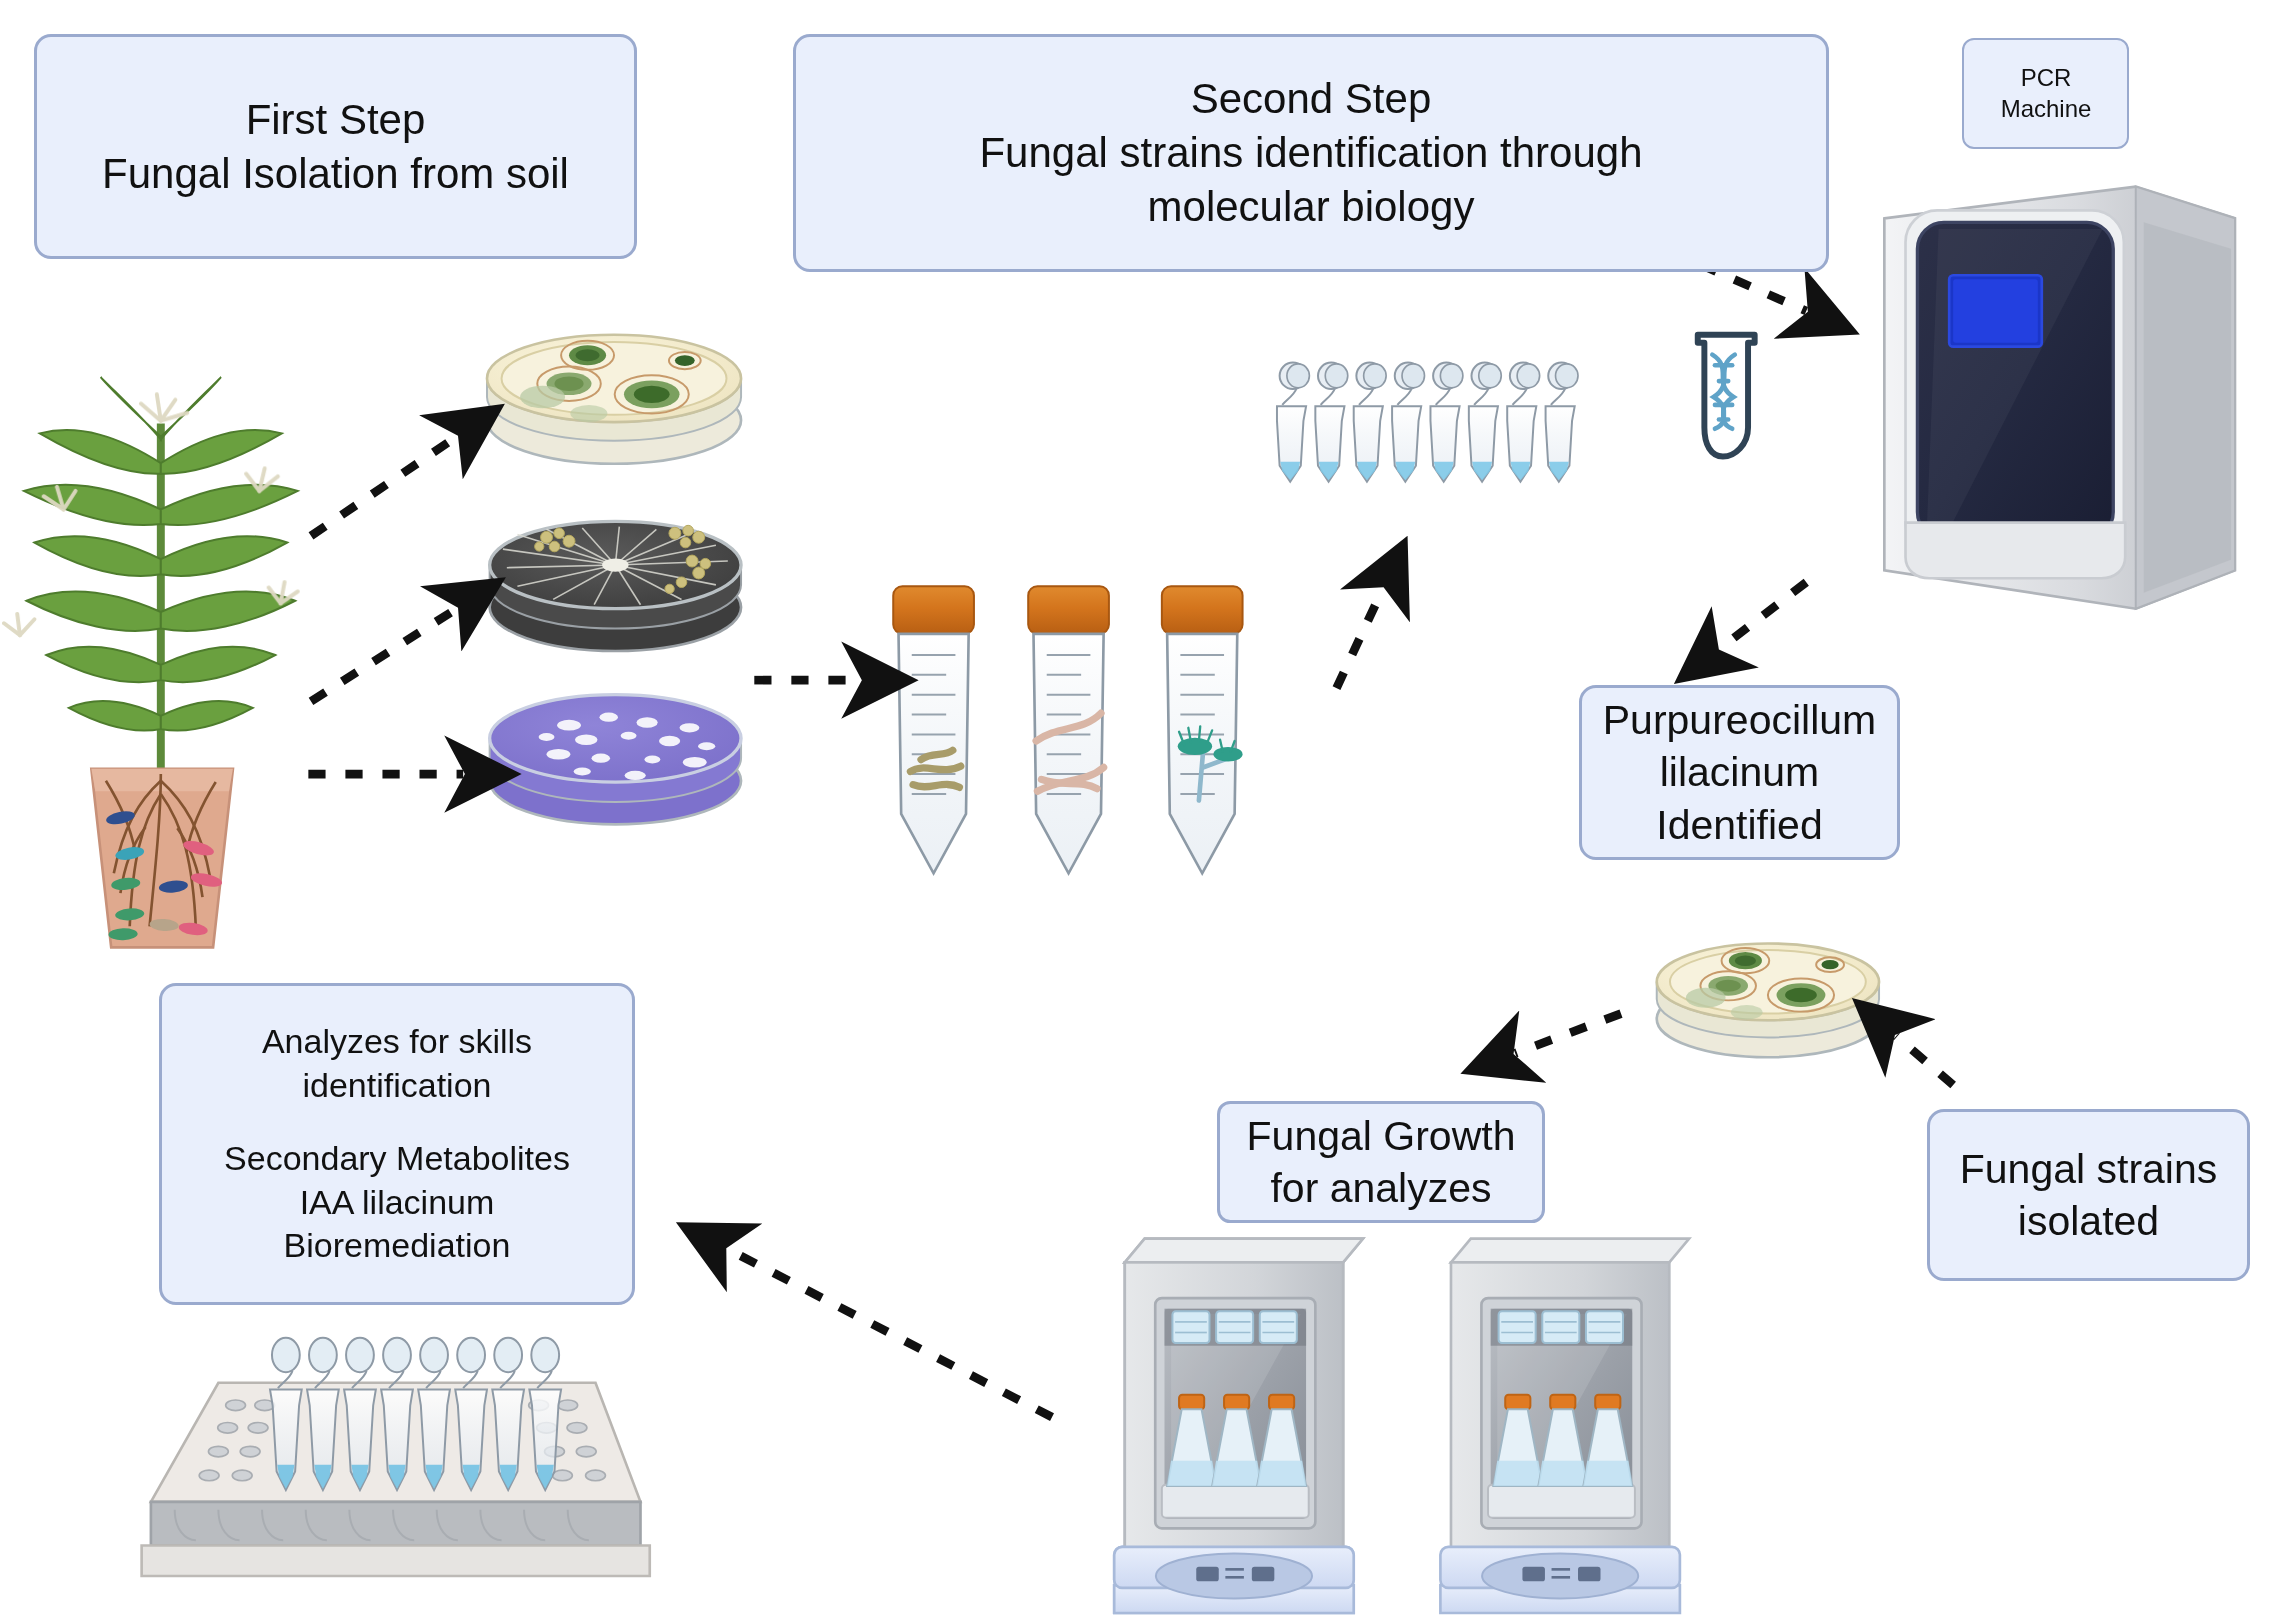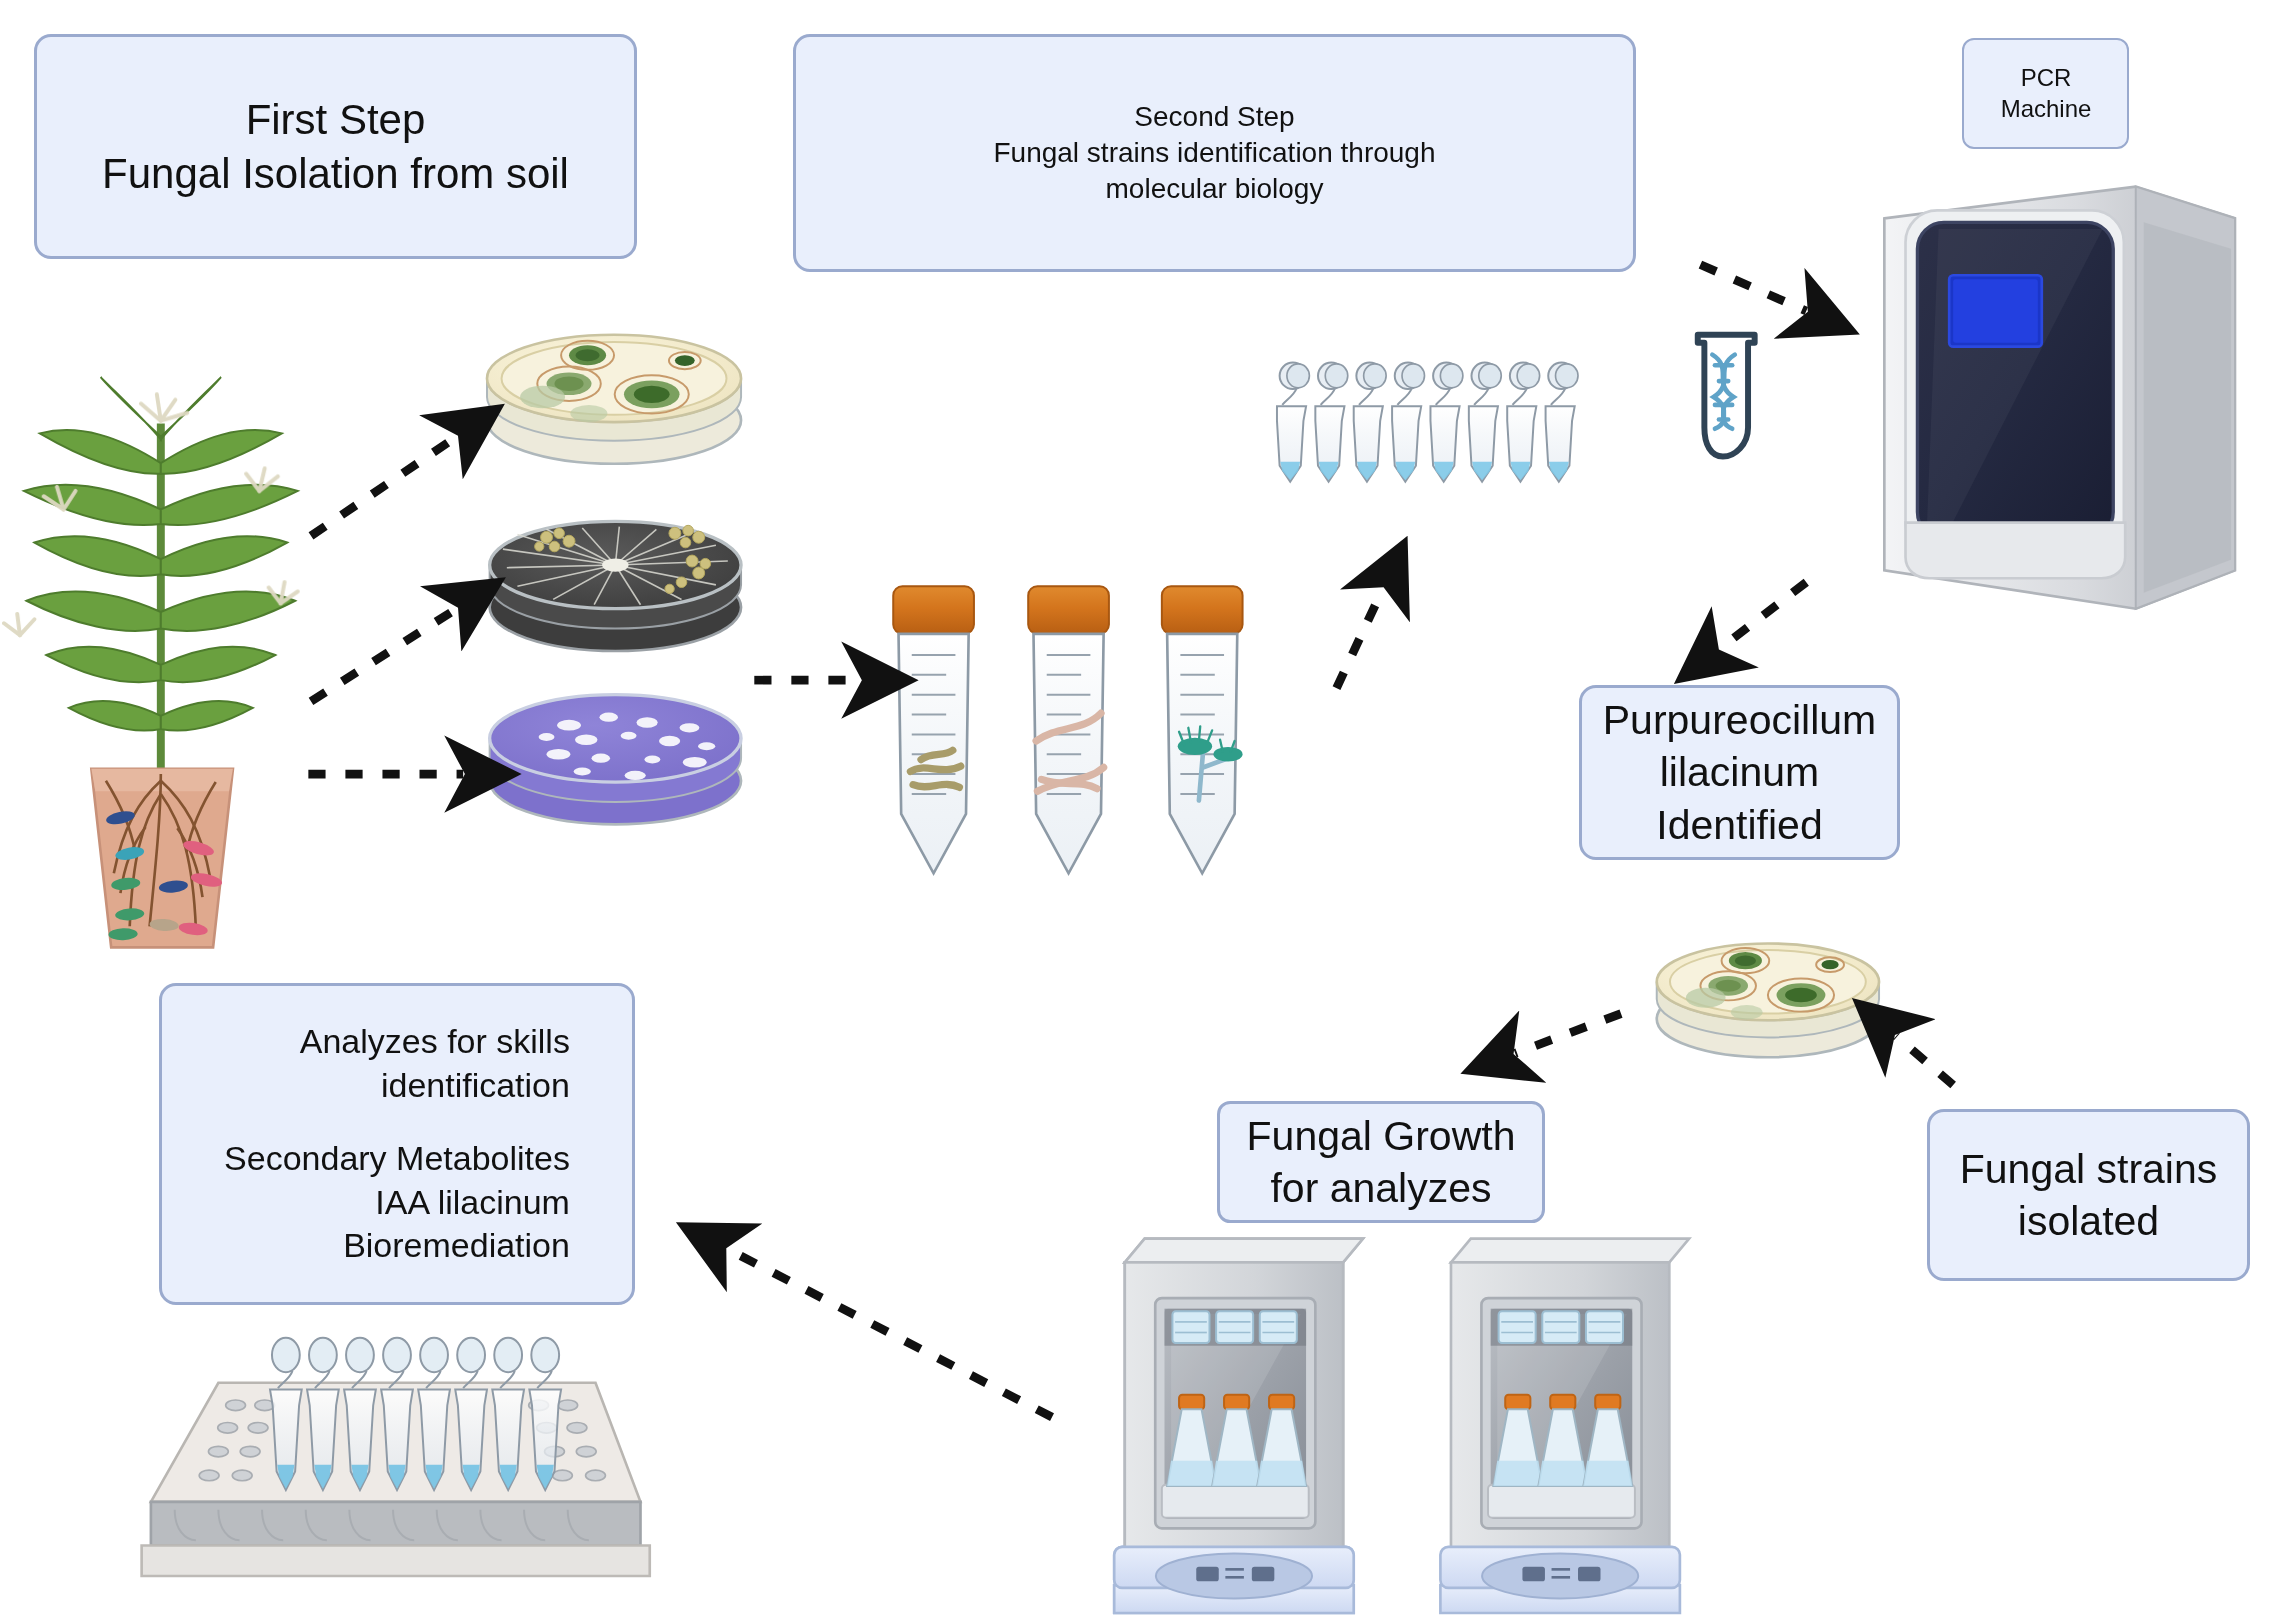--- a/index.html
+++ b/index.html
@@ -484,21 +484,21 @@
     </g>
   </svg>
 
   <div class="box" style="left:34px;top:34px;width:603px;height:225px;font-size:42px;">
     <div>
       <span class="ln">First Step</span>
       <span class="ln">Fungal Isolation from soil</span>
     </div>
   </div>
 
-  <div class="box" style="left:793px;top:34px;width:843px;height:238px;font-size:28px;">
+  <div class="box" style="left:793px;top:34px;width:1036px;height:238px;font-size:42px;">
     <div>
       <span class="ln">Second Step</span>
       <span class="ln">Fungal strains identification through</span>
       <span class="ln">molecular biology</span>
     </div>
   </div>
 
   <div class="box" style="left:1962px;top:38px;width:167px;height:111px;font-size:24px;border-width:2.6px;border-radius:12px;padding-left:13px;">
     <div>
       <span class="ln">PCR</span>
@@ -521,21 +521,21 @@
     </div>
   </div>
 
   <div class="box" style="left:1927px;top:1109px;width:323px;height:172px;font-size:41px;">
     <div>
       <span class="ln">Fungal strains</span>
       <span class="ln">isolated</span>
     </div>
   </div>
 
-  <div class="box" style="left:159px;top:983px;width:476px;height:322px;font-size:34px;text-align:right;">
+  <div class="box" style="left:159px;top:983px;width:476px;height:322px;font-size:34px;">
     <div>
       <span class="ln">Analyzes for skills</span>
       <span class="ln">identification</span>
       <span class="ln" style="height:30px;"></span>
       <span class="ln">Secondary Metabolites</span>
       <span class="ln">IAA lilacinum</span>
       <span class="ln">Bioremediation</span>
     </div>
   </div>
 

